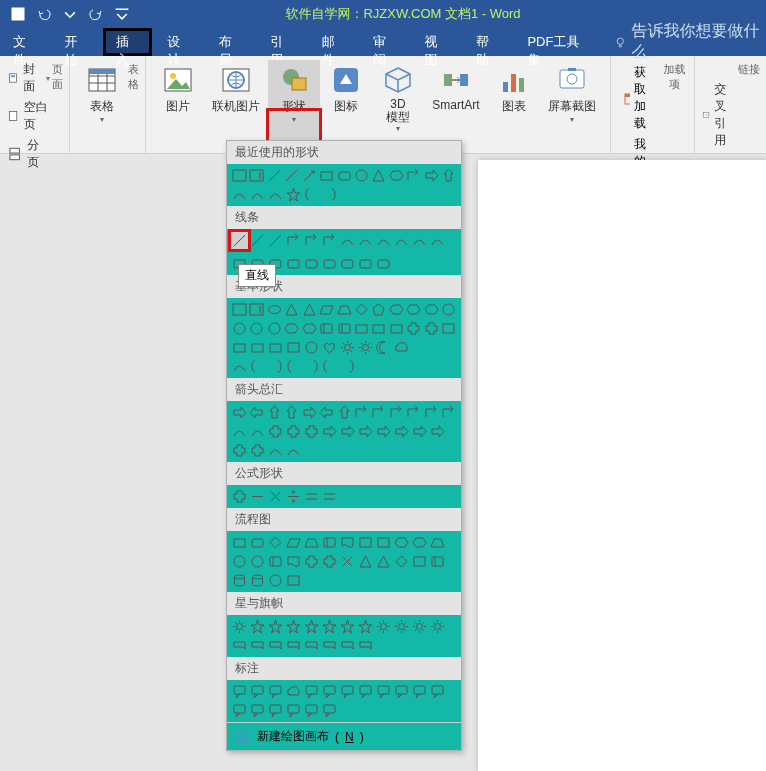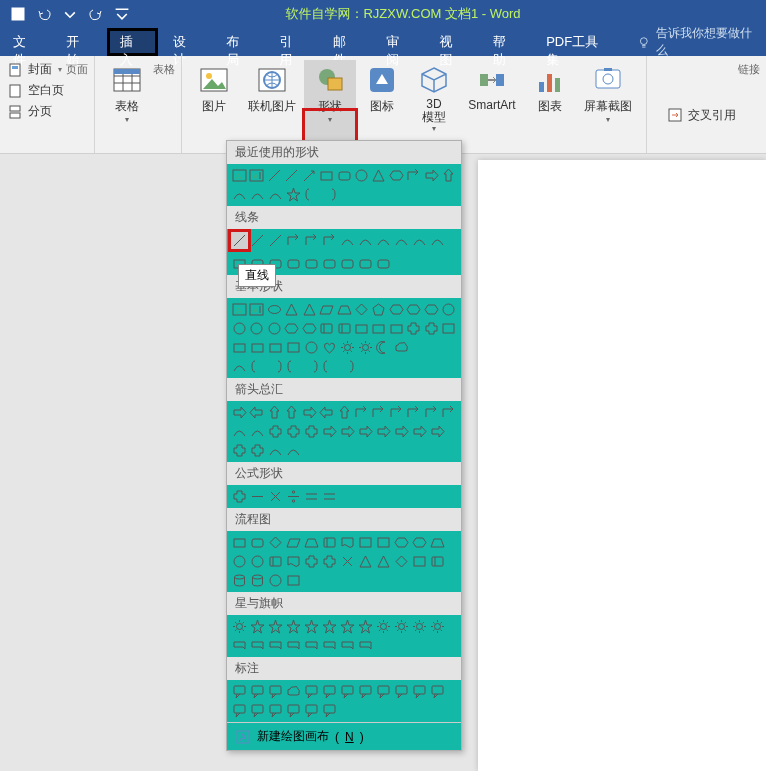--- a/index.html
+++ b/index.html
@@ -7,21 +7,21 @@
 
 .titlebar { background: #2b579a; height: 28px; display: flex; align-items: center; color: #bef264; font-size: 12px; }
 .qat { display: flex; gap: 10px; padding: 0 10px; align-items: center; }
 .qat-btn { width: 16px; height: 16px; display: flex; align-items: center; justify-content: center; cursor: pointer; }
 .title-text { flex: 1; text-align: center; font-size: 13px; }
 
 .tabs { background: #2b579a; height: 28px; display: flex; gap: 2px; }
 .tab { padding: 5px 13px; color: #fff; font-size: 13px; cursor: pointer; }
 .tab.active { background: #1e3f6f; }
 .tab.highlighted { border: 3px solid #000000; padding: 2px 10px; }
-.tell-me { display: flex; align-items: center; gap: 5px; color: #d0dff0; font-size: 12px; margin-left: 8px; padding: 5px;}
+.tell-me { display: flex; align-items: center; gap: 5px; color: #d0dff0; font-size: 16px; margin-left: 8px; padding: 5px;}
 .bulb { width: 14px; height: 14px; }
 
 .ribbon { background: #f1f1f1; height: 98px; display: flex; border-bottom: 1px solid #d0d0d0; }
 .ribbon-group { border-right: 1px solid #d4d4d4; padding: 4px 6px 2px; display: flex; }
 .group-content { flex: 1; display: flex; }
 .group-label { font-size: 11px; color: #666; text-align: center; padding-top: 2px; }
 .page-btns { display:flex; flex-direction:column; gap:2px; }
 .page-btn { display: flex; align-items: center; gap: 4px; font-size: 12px; color: #333; padding: 1px 2px; cursor: pointer; }
 .page-btn .ico { width: 16px; height: 14px; }
 
@@ -220,20 +220,38 @@
             <rect x="12" y="4" width="8" height="3" fill="#5a8ac6"></rect>
           </svg>
         <span>屏幕截图</span>
           <span class="caret">▾</span>
       </div>
     </div>
   </div>
 
   <div style="border-left:1px solid #d4d4d4"></div>
 
+  <div class="ribbon-group">
+    <div class="group-content addins">
+      <div class="addin-item">
+          <svg width="16" height="16">
+            <rect x="2" y="4" width="12" height="10" style="stroke:#d86b4a;fill:none"></rect>
+            <rect x="2" y="4" width="12" height="3" fill="#d86b4a"></rect>
+          </svg>
+          <span>获取加载</span>
+        </div>
+      <div class="addin-item">
+          <svg width="16" height="16">
+            <path d="M4 6 L4 14 L12 14 L12 6 L10 6 L10 4 L6 4 L6 6 Z" style="stroke:#5a8ac6;fill:#5a8ac6"></path>
+          </svg>
+          <span>我的加载</span>
+        </div>
+    </div>
+    <div class="group-label">加载项</div>
+  </div>
 
   <div style="flex:1"></div>
 
   <div class="ribbon-group" style="border-right:none">
     <div class="group-content" style="align-items:center">
       <div class="page-btn" style="padding-top:20px">
           <svg class="ico" viewBox="0 0 16 14">
             <rect class="sf" x="1" y="1" width="12" height="12"></rect>
             <path d="M4 7 L10 7 M8 5 L10 7 L8 9" class="s" style="stroke:#d86b4a"></path>
           </svg>

